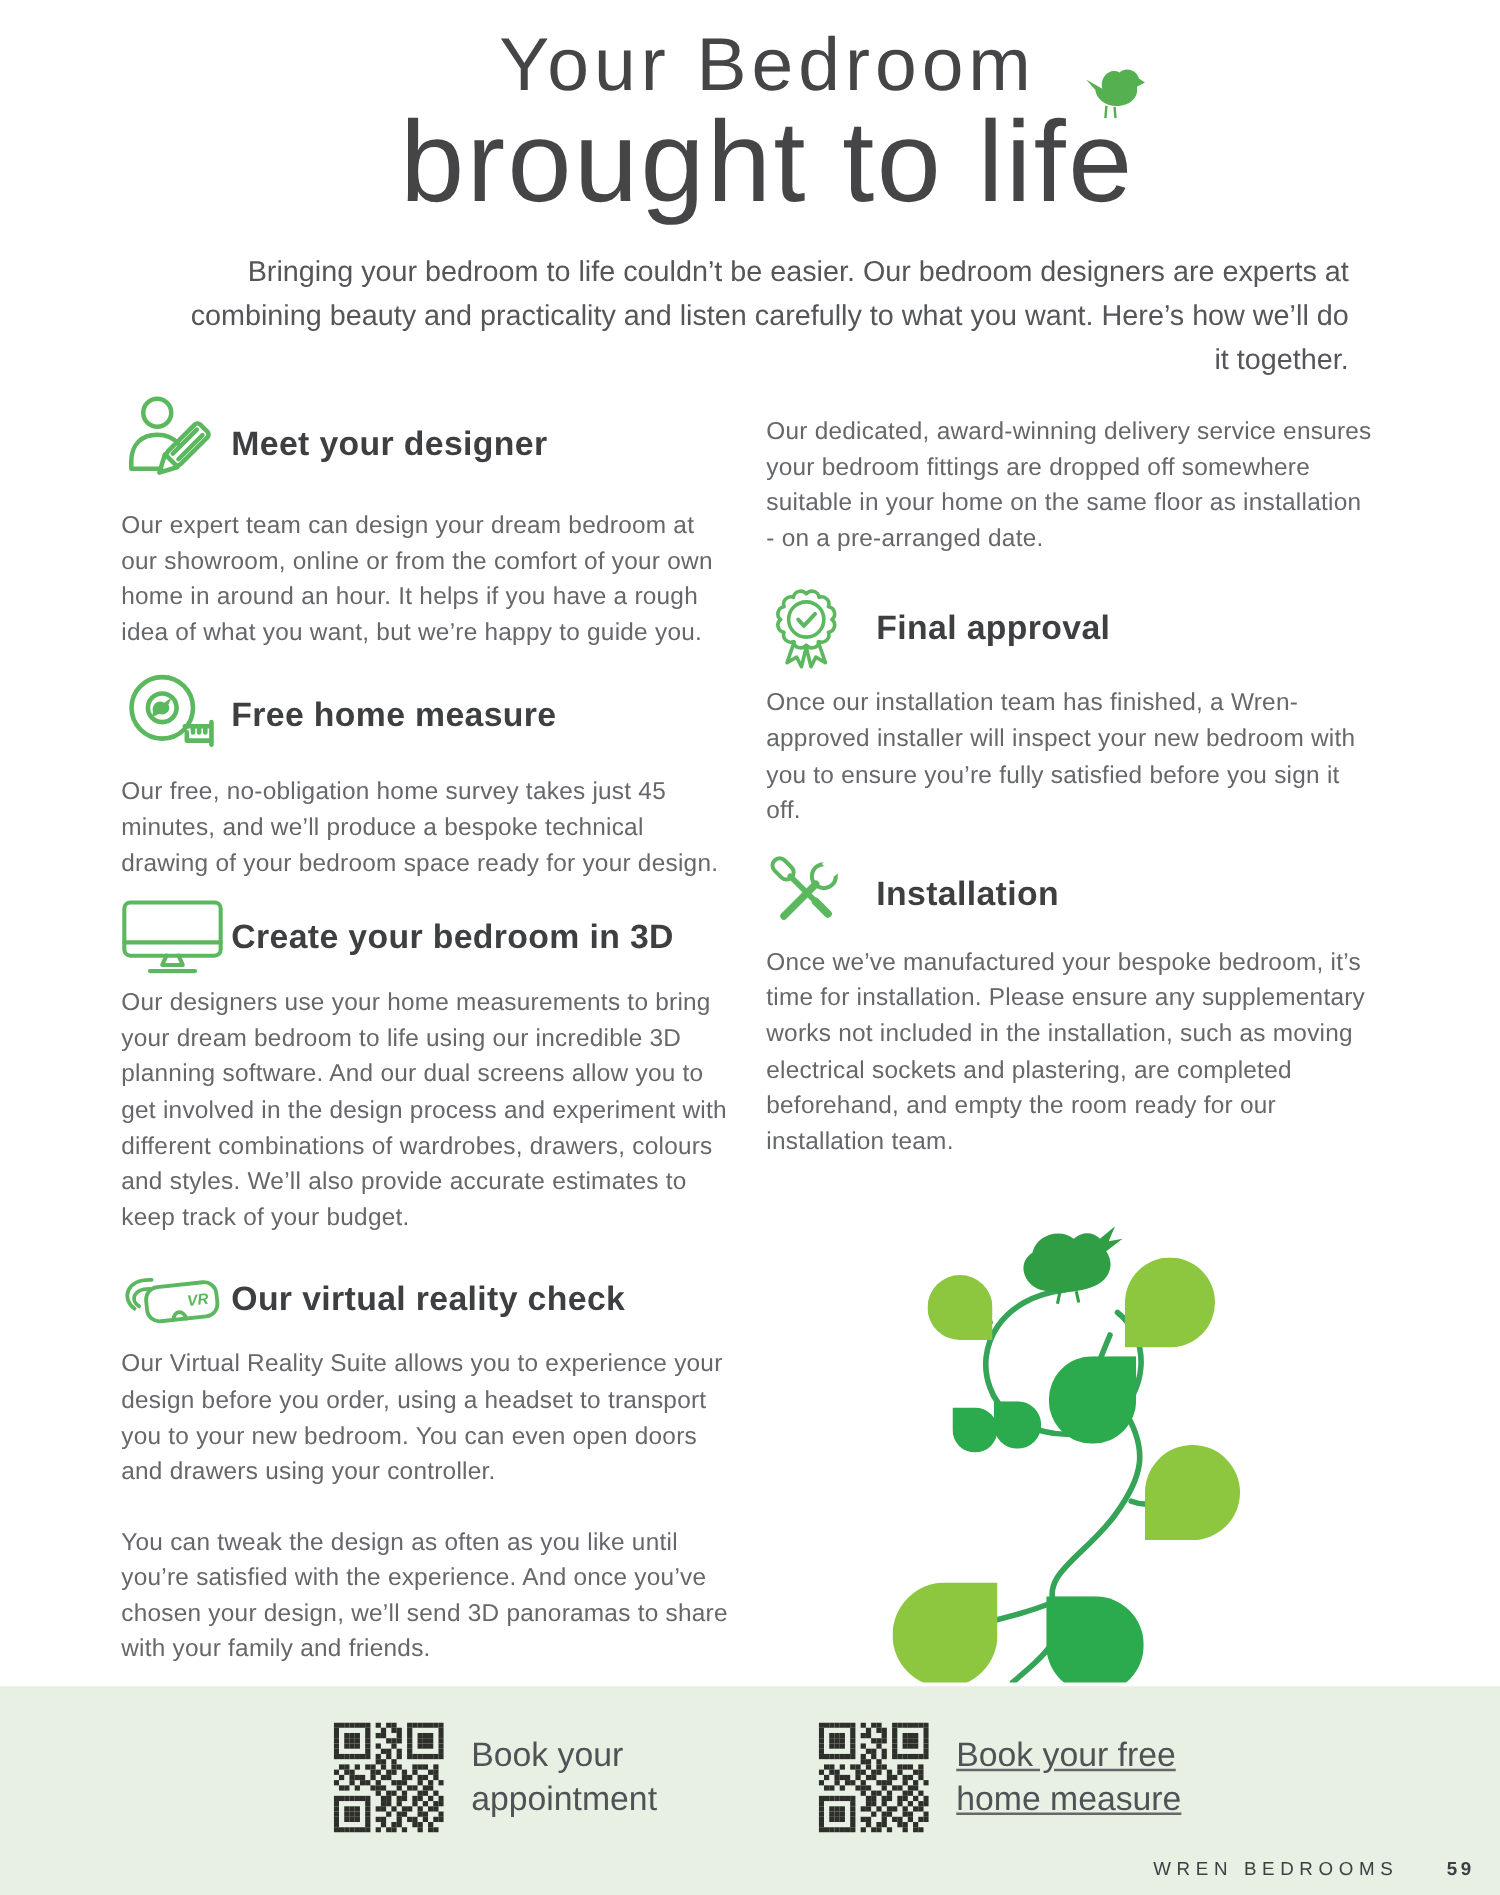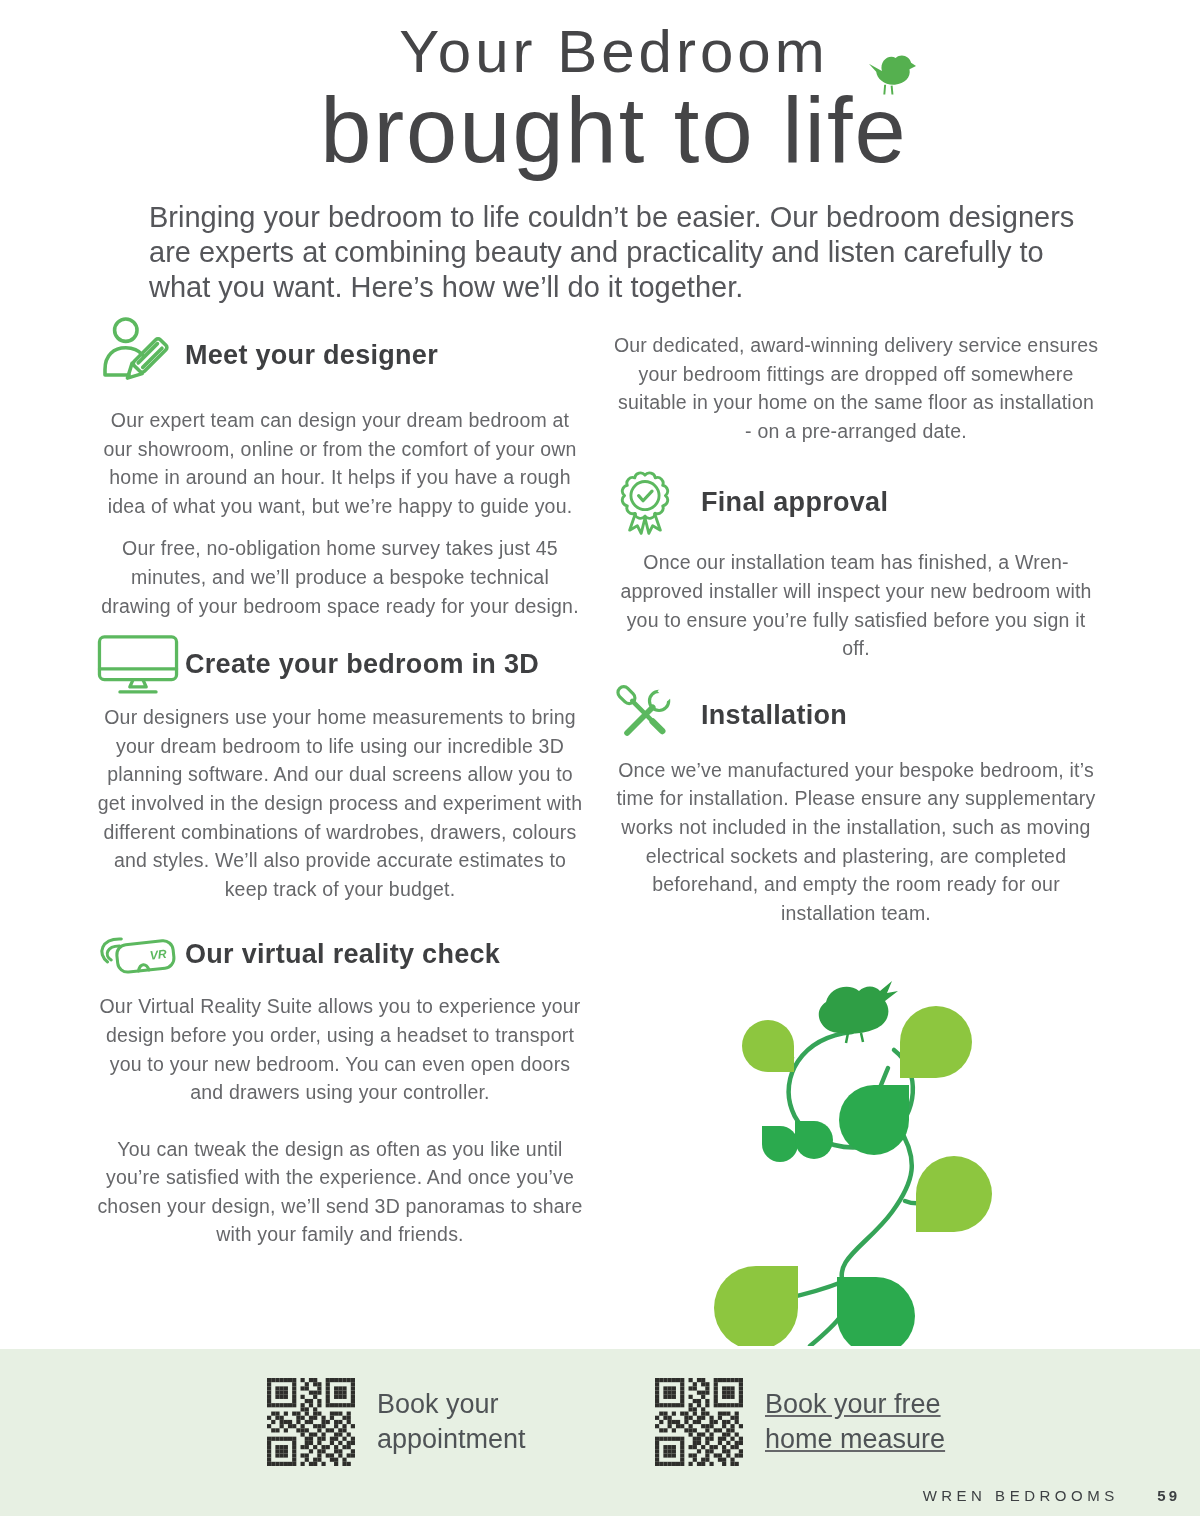--- a/index.html
+++ b/index.html
@@ -6,23 +6,23 @@
   body{
     width:1200px;height:1516px;position:relative;background:#ffffff;overflow:hidden;
     font-family:"Liberation Sans",sans-serif;color:#66676a;
   }
   
   .hdr{text-align:center;padding-top:20px;margin-left:28px;}
   .t1{display:block;font-size:60px;line-height:64px;font-weight:300;letter-spacing:4px;color:#454547;}
   .t2wrap{display:inline-block;position:relative;}
   .t2{display:block;font-size:92px;line-height:92px;font-weight:300;letter-spacing:2px;color:#454547;}
   .title-bird{position:absolute;top:-32px;right:-8px;width:52px;height:46px;}
-  .intro{width:930px;margin:24px auto 0;font-size:29px;line-height:35px;color:#55565a;text-align:left;}
+  .intro{width:930px;margin:24px auto 0;font-size:23px;line-height:35px;color:#55565a;text-align:right;}
   
-  .columns{display:flex;gap:30px;margin:8px 0 0 97px;align-items:flex-start;text-align:center;}
+  .columns{display:flex;gap:30px;margin:8px 0 0 97px;align-items:flex-start;}
   .col{width:486px;}
   .sec{margin-top:16px;}
   .col-l .sec:first-child{margin-top:0;}
   .sec-head{display:flex;align-items:center;}
   .icobox{width:88px;flex:0 0 88px;display:flex;align-items:center;justify-content:flex-start;}
   .sec-title{margin:0;font-size:27px;line-height:30px;font-weight:600;letter-spacing:.3px;color:#3e3f41;}
   .sec-body{margin:9px 0 0;font-size:19.5px;line-height:28.6px;letter-spacing:.2px;color:#66676a;}
   .sec-body + .sec-body{margin-top:28px;}
   .mt14{margin-top:14px}.mt18{margin-top:18px}.mt20{margin-top:20px}.mt22{margin-top:22px}
   
@@ -74,20 +74,31 @@
               <path d="M56 31 V65 M64 31 V65 M51 71 L60 88 L69 71"></path>
             </g>
           </svg>
         </span>
         <h2 class="sec-title">Meet your designer</h2>
       </div>
       <p class="sec-body">Our expert team can design your dream bedroom at our showroom, online or from the comfort of your own home in around an hour. It helps if you have a rough idea of what you want, but we’re happy to guide you.</p>
     </section>
 
     <section class="sec mt14">
+      <div class="sec-head">
+        <span class="icobox">
+          <svg class="ic" width="82" height="76" viewBox="0 0 100 90">
+            <circle cx="40" cy="38" r="30"></circle>
+            <circle cx="40" cy="38" r="14"></circle>
+            <path fill="#5cb85f" stroke="none" d="M31 42 C29 35 36 29 42 33 L49 28 L46 35 C49 40 44 46 37 44 L30 47 Z"></path>
+            <path d="M62 56 H88 M66 70 H88 M88 52 V74 M70 56 V62 M76 56 V62 M82 56 V62 M64 70 V62"></path>
+          </svg>
+        </span>
+        <h2 class="sec-title">Free home measure</h2>
+      </div>
       <p class="sec-body">Our free, no-obligation home survey takes just 45 minutes, and we’ll produce a bespoke technical drawing of your bedroom space ready for your design.</p>
     </section>
 
     <section class="sec mt14">
       <div class="sec-head">
         <span class="icobox">
           <svg class="ic" width="82" height="60" viewBox="0 0 100 72" style="stroke-width:4">
             <rect x="3" y="3" width="94" height="52" rx="6"></rect>
             <line x1="3" y1="42" x2="97" y2="42"></line>
             <path d="M44 55 L40 64 H60 L56 55"></path>

